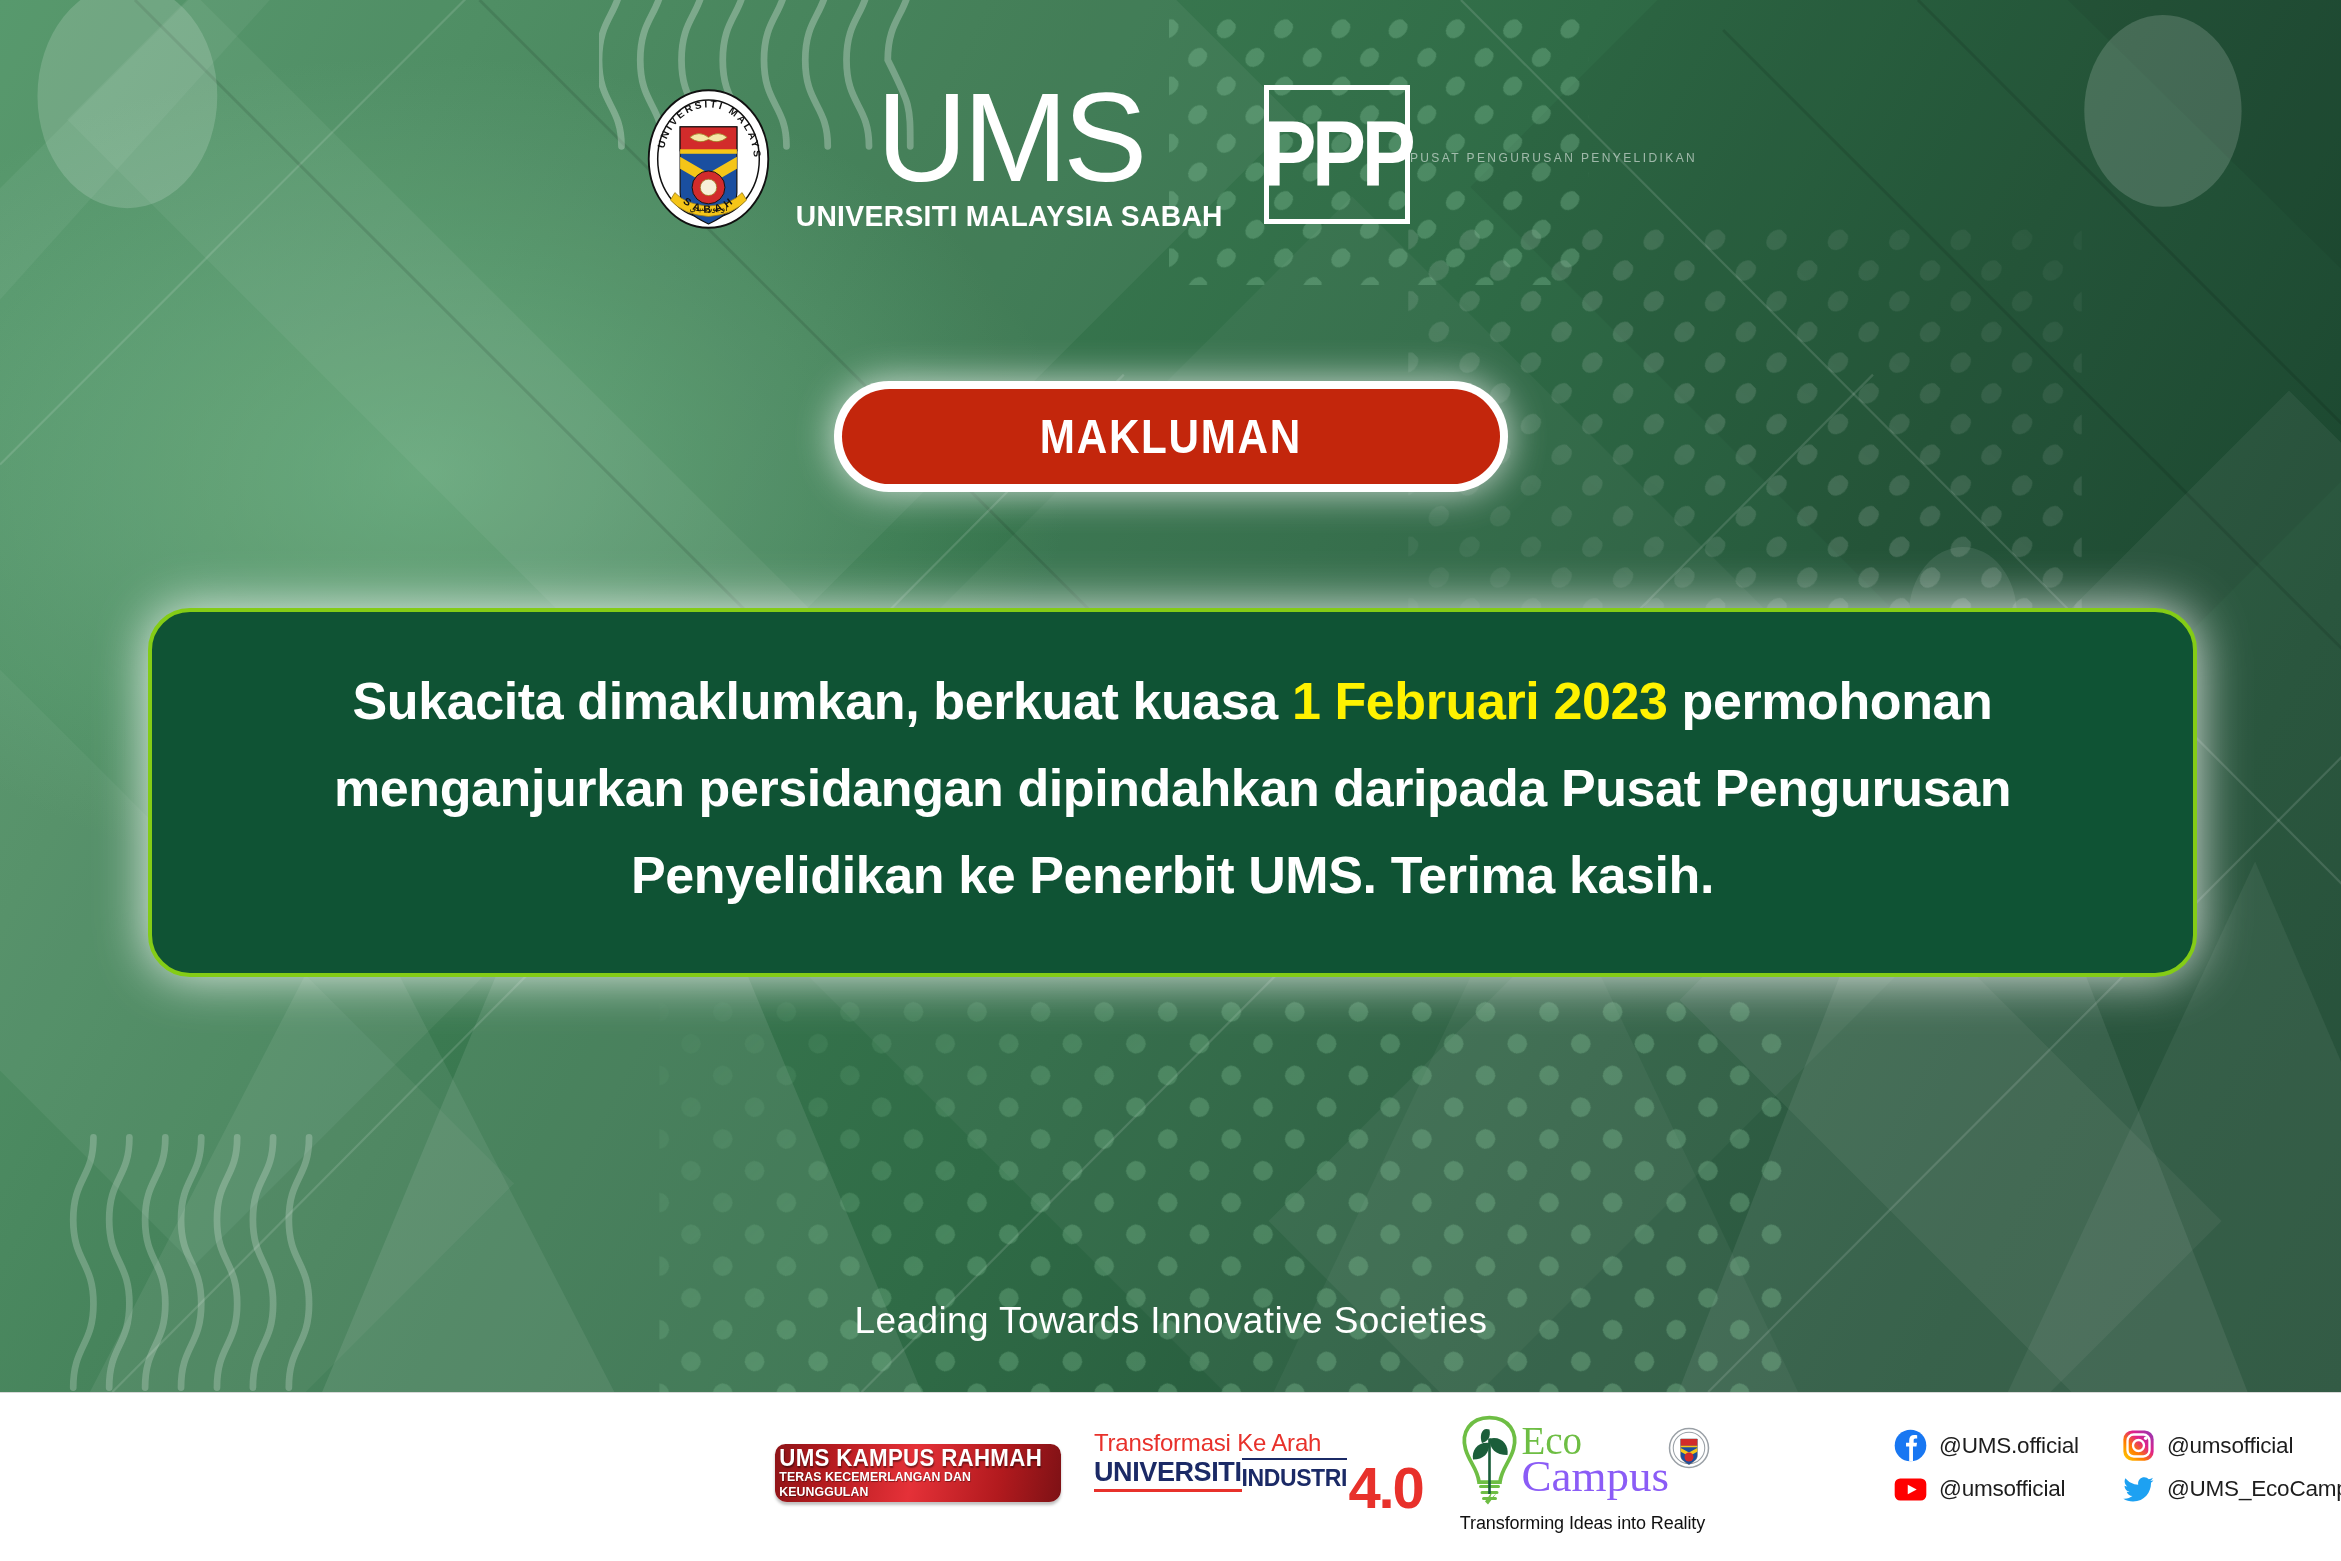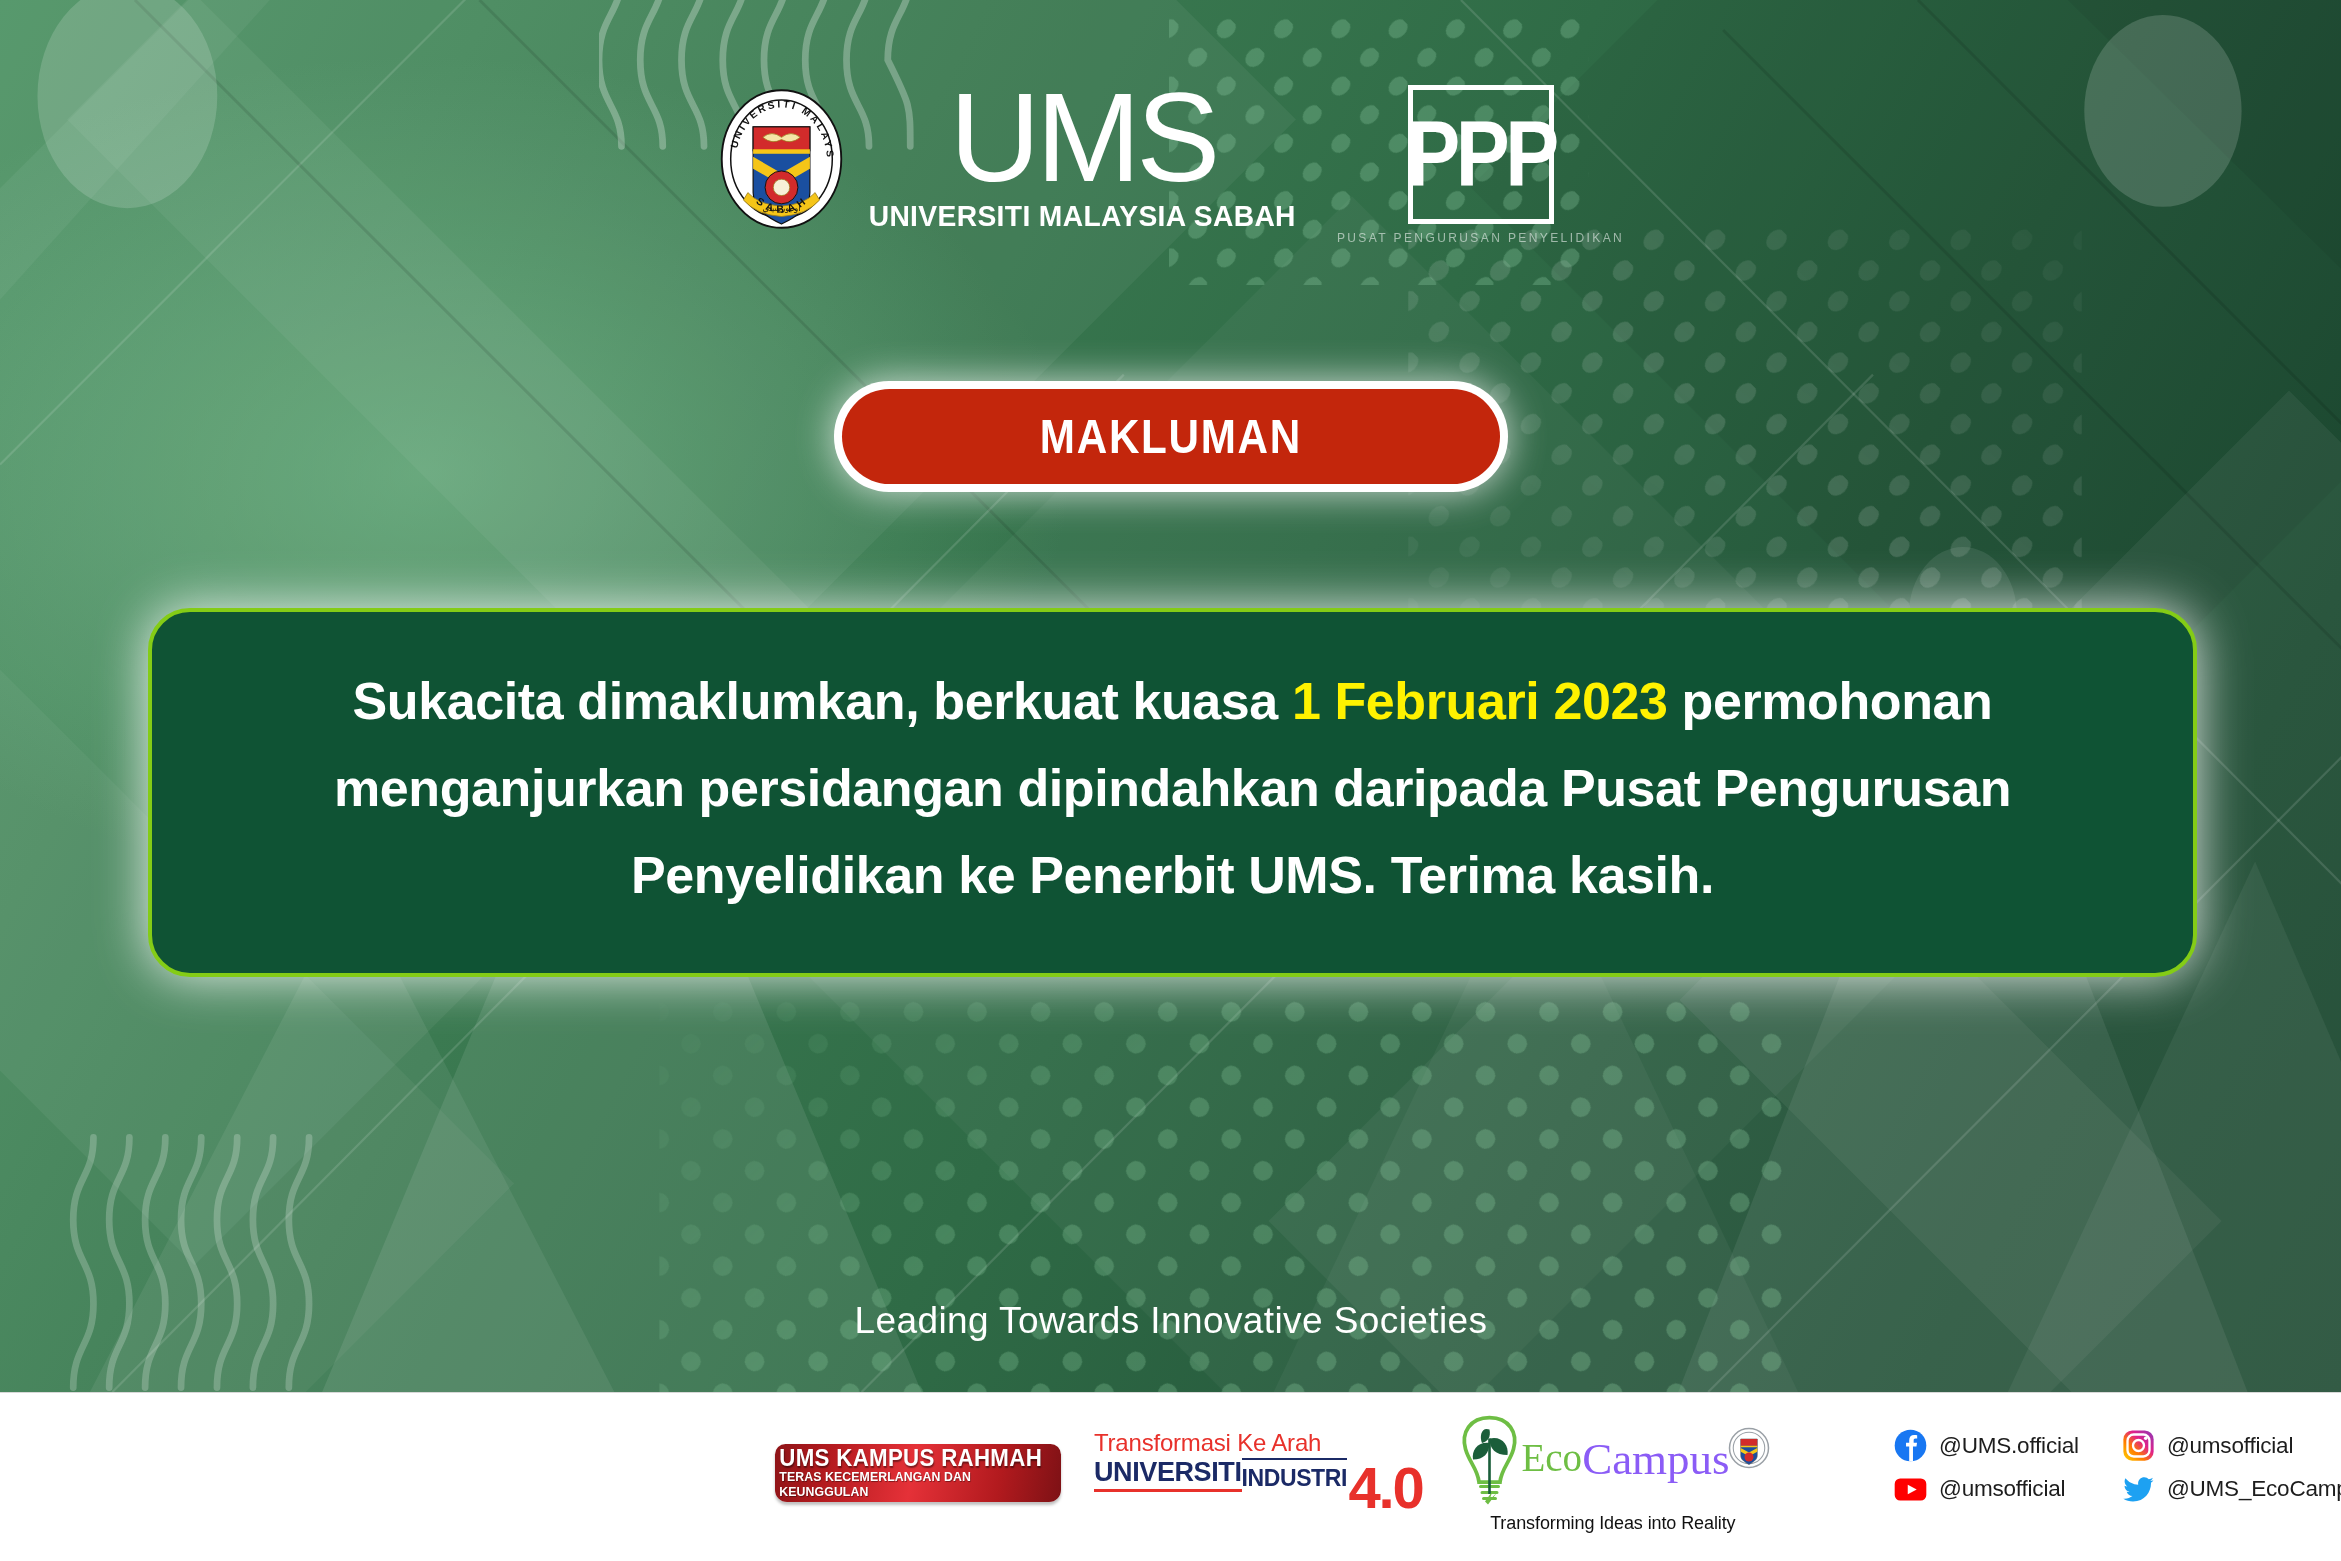--- a/index.html
+++ b/index.html
@@ -48,21 +48,21 @@
   .ums-big{
     font-family:"Liberation Sans", sans-serif;
     font-size:126px;line-height:112px;font-weight:400;color:#fff;
     letter-spacing:-4.5px;
   }
   .ums-sub{
     font-family:"Liberation Sans", sans-serif;
     font-size:30px;font-weight:700;color:#fff;letter-spacing:0.4px;
     margin-top:4.5px;transform:scaleX(.94);
   }
-  .ppp-block{margin-left:27px;display:flex;flex-direction:column;align-items:center;margin-top:3px;}
+  .ppp-block{margin-left:27px;display:flex;flex-direction:row;align-items:center;margin-top:3px;}
   .ppp-box{
     width:136px;height:129px;border:5.2px solid #fff;
     display:flex;align-items:center;justify-content:center;
   }
   .ppp-text{font-size:81px;font-weight:700;color:#fff;letter-spacing:-4.5px;line-height:75px;
             transform:scaleY(1.14);}
   .ppp-caption{
     font-size:12px;color:rgba(255,255,255,.55);letter-spacing:2.4px;margin-top:6.7px;font-weight:400;
   }
 
@@ -140,21 +140,21 @@
   .ind-uni{color:#1b2a66;font-size:27px;font-weight:700;line-height:30px;letter-spacing:-0.4px;
            border-bottom:3px solid #e8312b;padding-bottom:1.5px;}
   .ind-indu{color:#1b2a66;font-size:23px;font-weight:700;line-height:30px;letter-spacing:-0.4px;
             border-top:2.2px solid #1b2a66;padding-top:2.2px;margin-top:2.2px;}
   .ind-40{color:#e8312b;font-size:58px;font-weight:700;line-height:58px;letter-spacing:-2.2px;
           margin-left:1.5px;margin-top:3px;}
 
   
   .eco{display:flex;flex-direction:column;align-items:center;}
   .eco-main{display:flex;align-items:center;}
-  .eco-words{display:flex;flex-direction:row;align-items:flex-start;margin-left:-3px;}
+  .eco-words{display:flex;flex-direction:column;align-items:flex-start;margin-left:-3px;}
   .eco-eco{font-family:"Liberation Serif", serif;color:#6ebe44;font-size:39px;line-height:34px;}
   .eco-campus{font-family:"Liberation Serif", serif;color:#8b5cf6;font-size:45px;line-height:43px;margin-top:-3px;}
   .eco-tag{color:#111;font-size:18px;margin-top:4.5px;letter-spacing:-0.1px;}
 
   
   .socials{
     position:absolute;left:1894px;top:36px;
     display:grid;grid-template-columns:auto auto;gap:10.5px 43px;
   }
   .soc{display:flex;align-items:center;gap:12px;}

